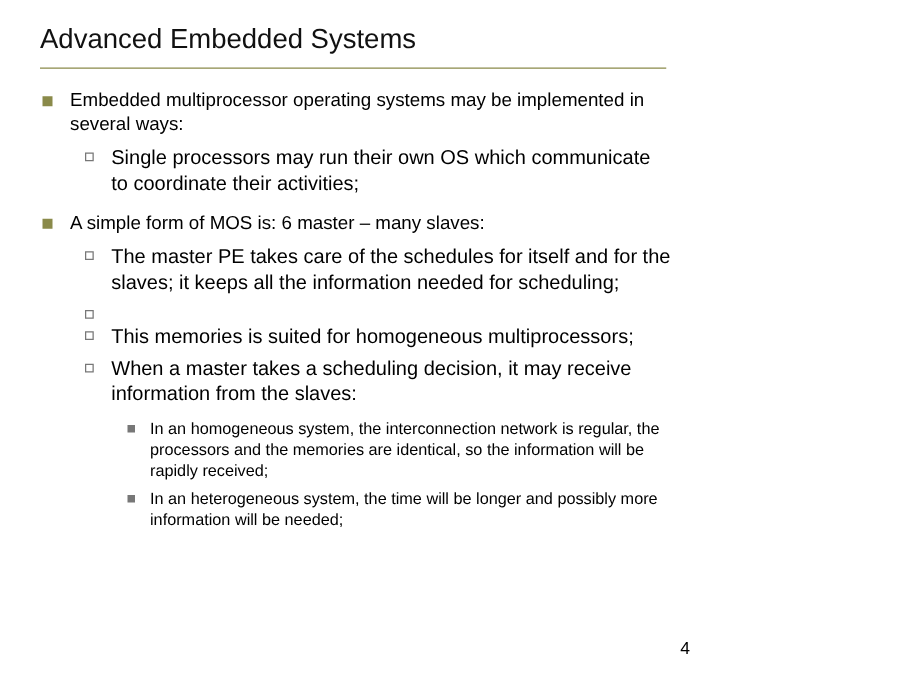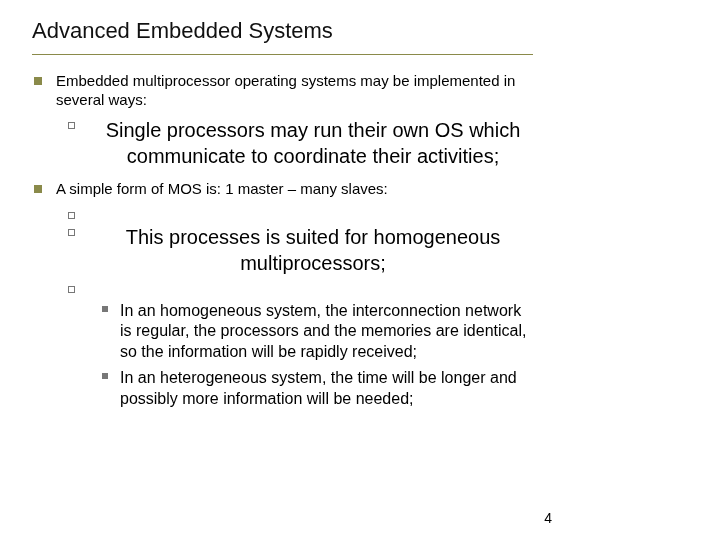--- a/index.html
+++ b/index.html
@@ -75,34 +75,33 @@
   }
   ul.lvl2 {
     list-style: none;
     padding-left: 34px;
     margin-top: 8px;
   }
   ul.lvl2 > li {
     margin-bottom: 5px;
   }
   .lvl2-text {
-    font-size: 20px;
+    font-size: 16px;
     line-height: 1.3;
-    text-align: center;
   }
   ul.lvl3 {
     list-style: none;
     padding-left: 34px;
     margin-top: 8px;
   }
   ul.lvl3 > li {
     margin-bottom: 5px;
   }
   .lvl3-text {
-    font-size: 16px;
+    font-size: 13px;
     line-height: 1.3;
   }
   .page-num {
     position: absolute;
     bottom: 14px;
     right: 28px;
     font-size: 14px;
     color: #000;
   }
 </style>
@@ -128,37 +127,44 @@
             <span class="bullet-sq-outline"></span>
             <span class="lvl2-text">Single processors may run their own OS which communicate to coordinate their activities;</span>
           </div>
         </li>
       </ul>
     </li>
 
     <li>
       <div class="bullet-row">
         <span class="bullet-sq"></span>
-        <span class="lvl1-text">A simple form of MOS is: 1 master – many slaves:</span>
+        <span class="lvl1-text">A simple form of MOS is: 6 master – many slaves:</span>
       </div>
       <ul class="lvl2">
+        <li>
+          <div class="bullet-row">
+            <span class="bullet-sq-outline"></span>
+            <span class="lvl2-text">The master PE takes care of the schedules for itself and for the slaves; it keeps all the information needed for scheduling;</span>
+          </div>
+        </li>
         <li>
           <div class="bullet-row">
             <span class="bullet-sq-outline"></span>
           </div>
         </li>
         <li>
           <div class="bullet-row">
             <span class="bullet-sq-outline"></span>
-            <span class="lvl2-text">This processes is suited for homogeneous multiprocessors;</span>
+            <span class="lvl2-text">This memories is suited for homogeneous multiprocessors;</span>
           </div>
         </li>
         <li>
           <div class="bullet-row">
             <span class="bullet-sq-outline"></span>
+            <span class="lvl2-text">When a master takes a scheduling decision, it may receive information from the slaves:</span>
           </div>
           <ul class="lvl3">
             <li>
               <div class="bullet-row">
                 <span class="bullet-sq-small"></span>
                 <span class="lvl3-text">In an homogeneous system, the interconnection network is regular, the processors and the memories are identical, so the information will be rapidly received;</span>
               </div>
             </li>
             <li>
               <div class="bullet-row">

